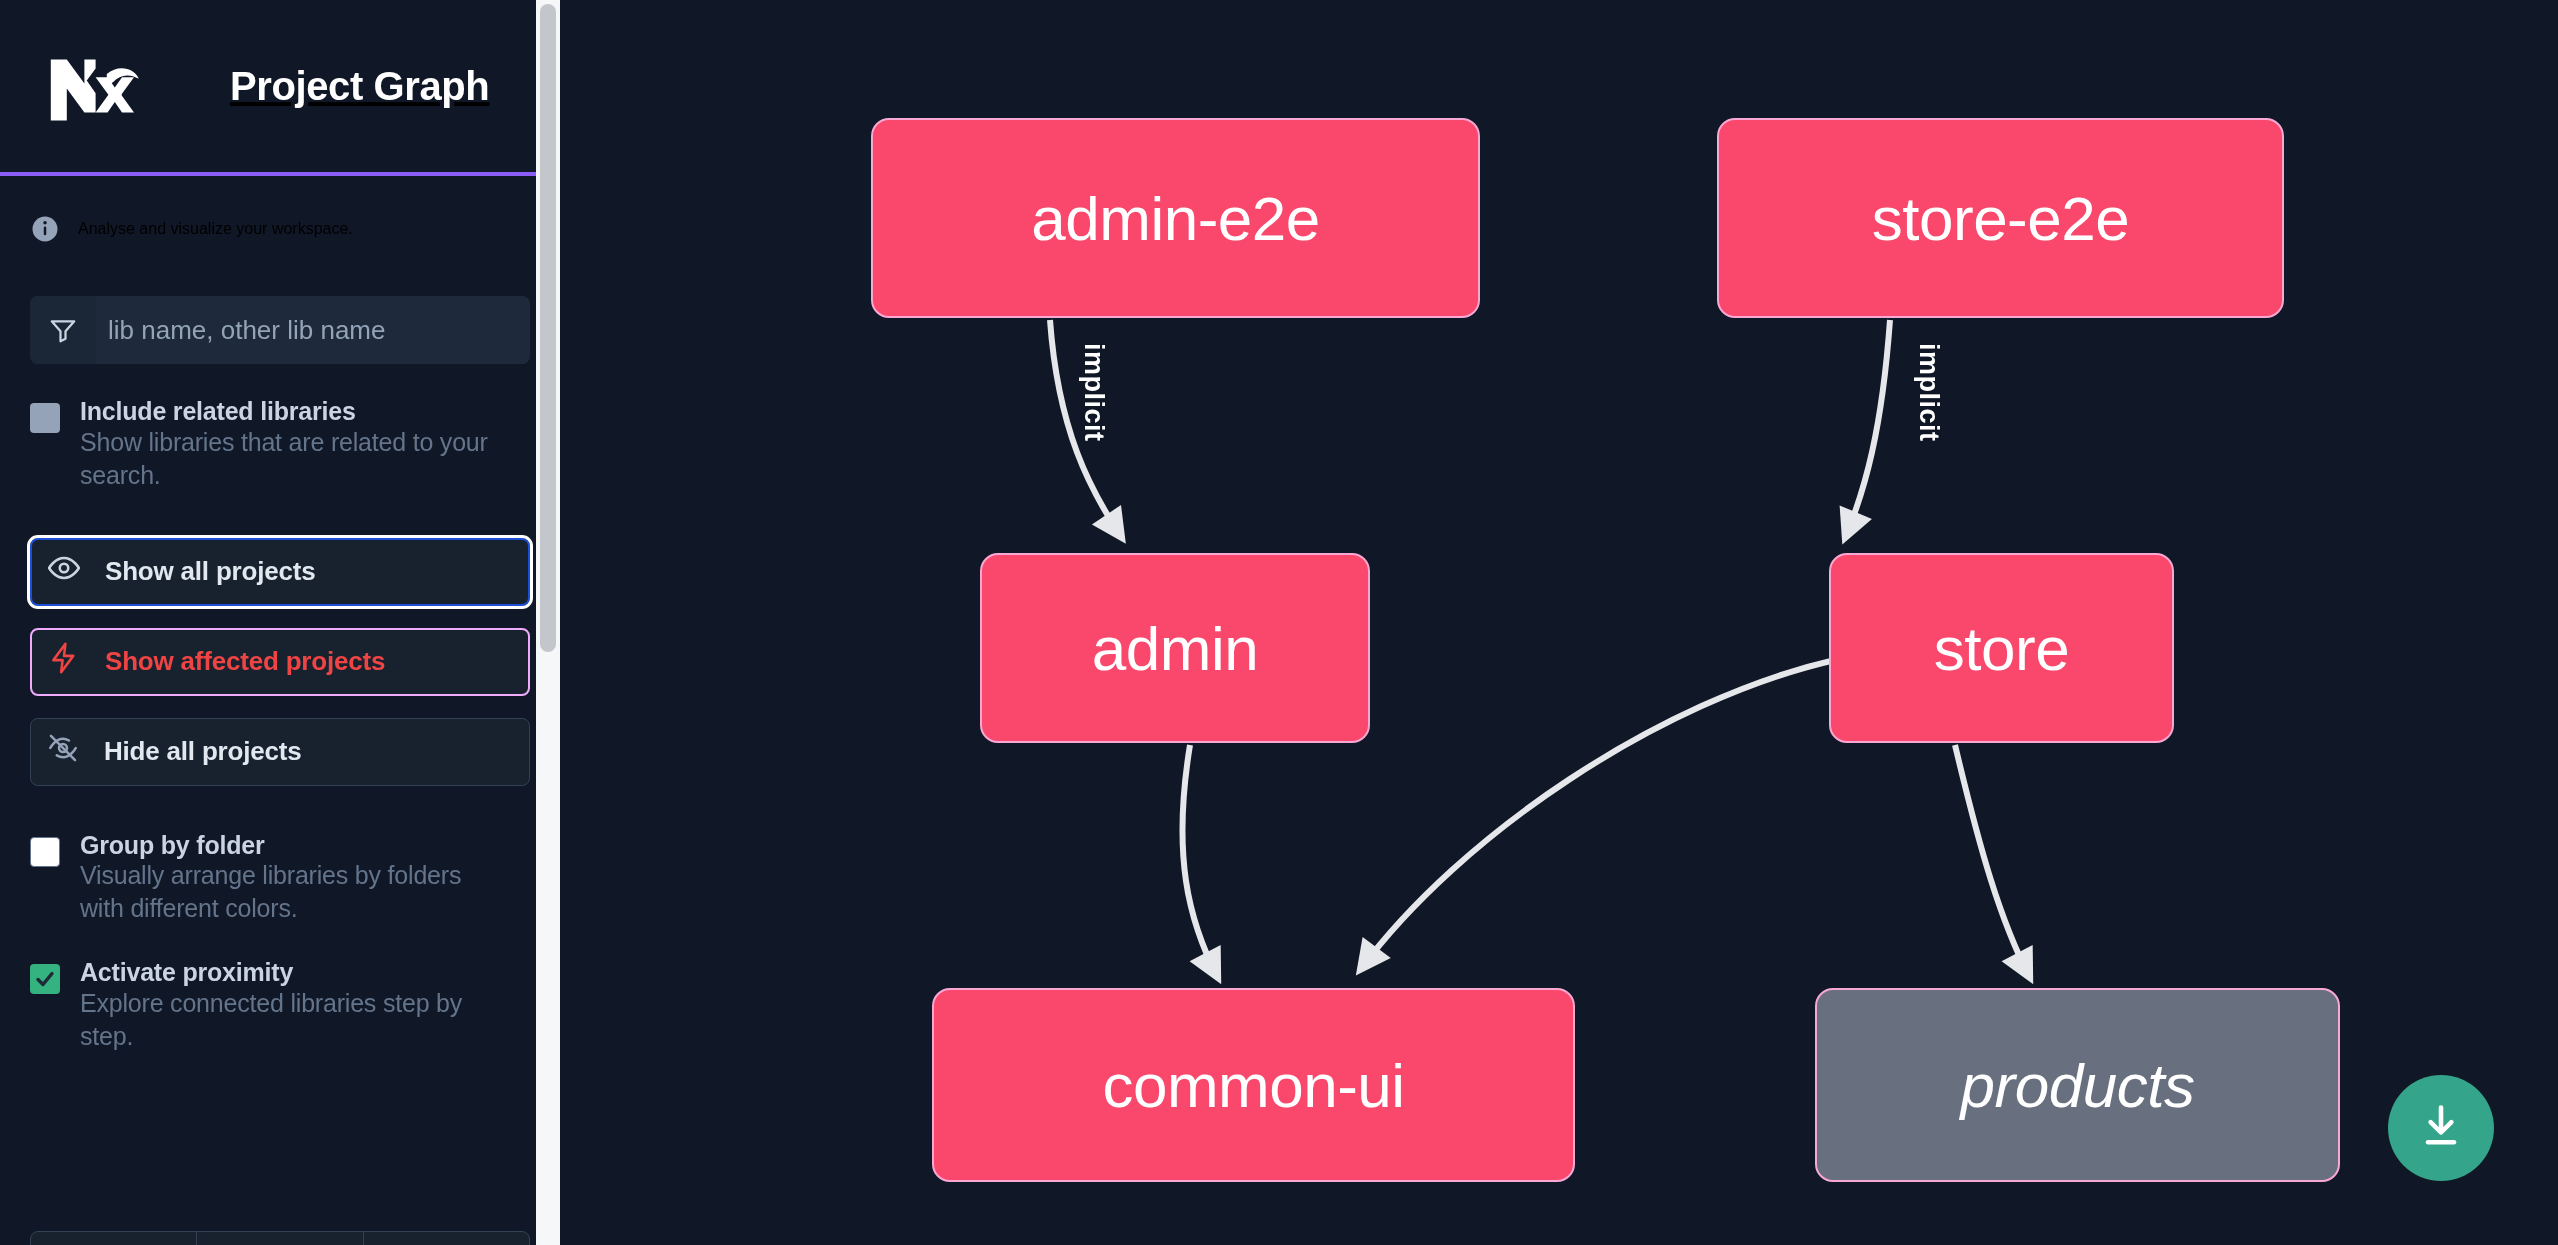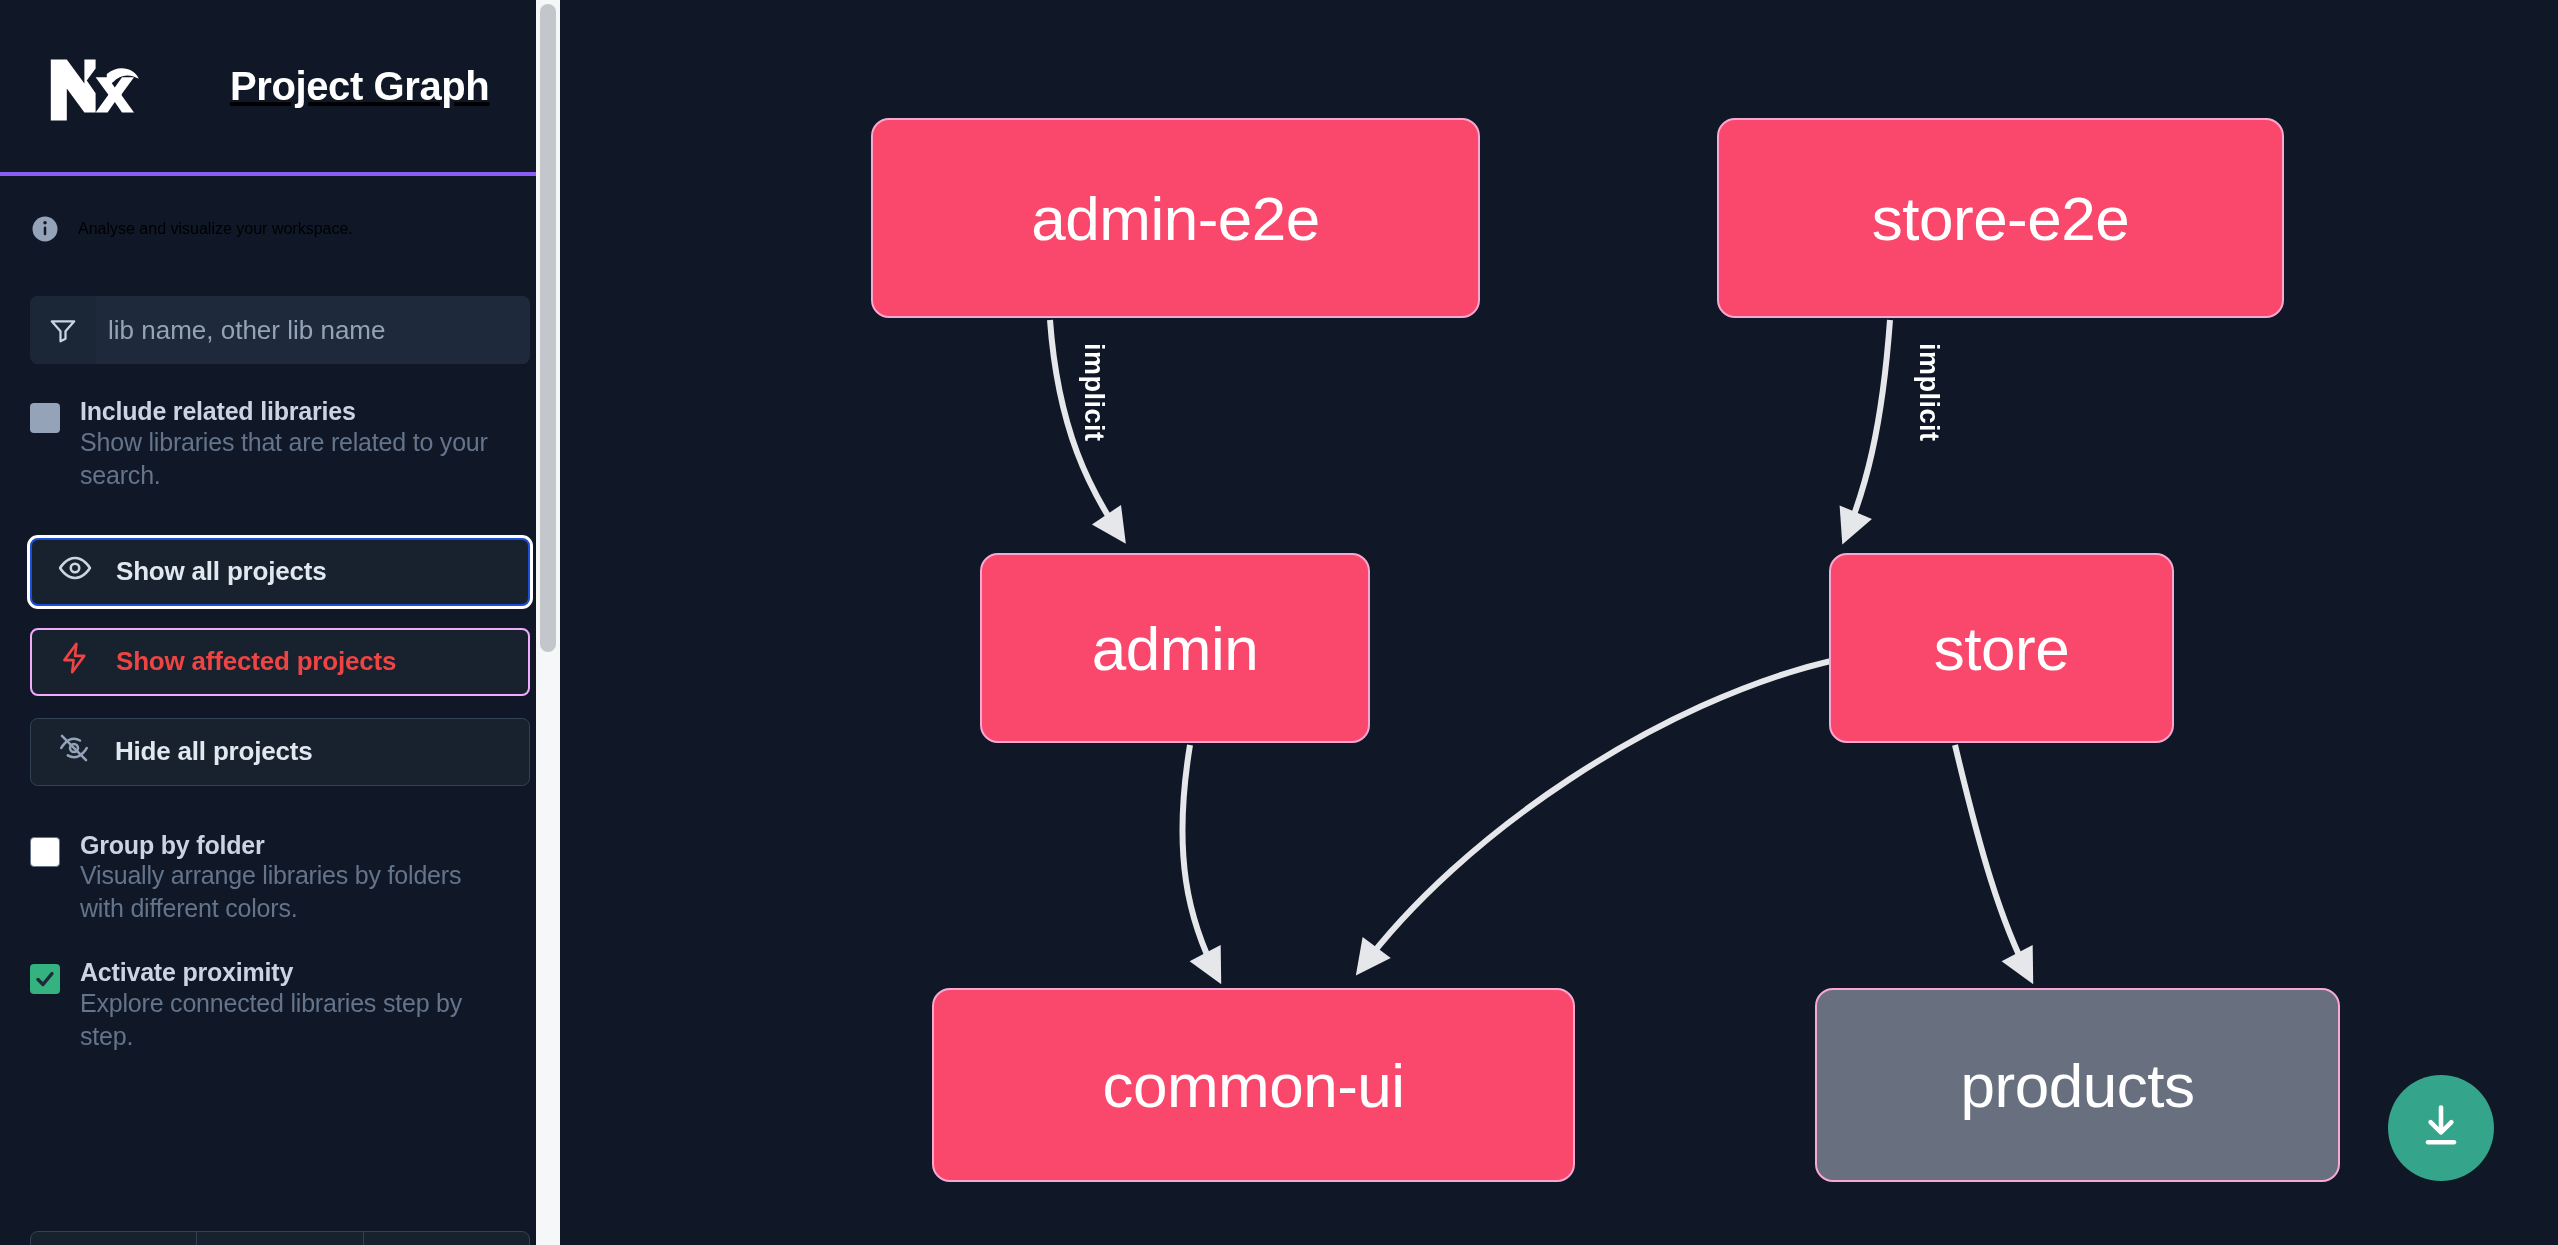--- a/index.html
+++ b/index.html
@@ -89,21 +89,21 @@
   }
   .check-desc {
     font-size: 25px; color: #64748b; line-height: 1.32;
     letter-spacing: -0.2px; max-width: 420px;
   }
 
   .btn-stack { margin-top: 46px; display: flex; flex-direction: column; gap: 22px; }
   .gbtn {
     height: 68px; border-radius: 8px;
     display: flex; align-items: center; gap: 24px;
-    padding-left: 26px;
+    padding-left: 15px;
     font-size: 26px; font-weight: 700;
     letter-spacing: -0.2px;
     cursor: pointer;
     background: #18222f;
   }
   .gbtn svg { width: 34px; height: 34px; flex: 0 0 34px; }
   .gbtn.focus {
     border: 2px solid #1d4ed8;
     outline: 3px solid #ffffff;
     color: #e2e8f0;
@@ -343,21 +343,21 @@
     </div>
 
     <div class="node pink" style="left:1269px; top:553px; width:345px; height:190px;">
       <span>store</span>
     </div>
 
     <div class="node pink" style="left:372px; top:988px; width:643px; height:194px;">
       <span>common-ui</span>
     </div>
 
-    <div class="node grey" style="left:1255px; top:988px; width:525px; height:194px;">
+    <div class="node grey" style="left:1255px; top:988px; width:525px; height:194px;font-style:italic;">
       <span>products</span>
     </div>
 
     <div class="edge-label" style="left:549px; top:343px;">implicit</div>
 
     <div class="edge-label" style="left:1384px; top:343px;">implicit</div>
 
     <div class="fab">
       <span>
         <svg viewBox="0 0 24 24" width="52" height="52" fill="none" stroke="#ffffff" stroke-width="2.1" stroke-linecap="round" stroke-linejoin="round" xmlns="http://www.w3.org/2000/svg">

